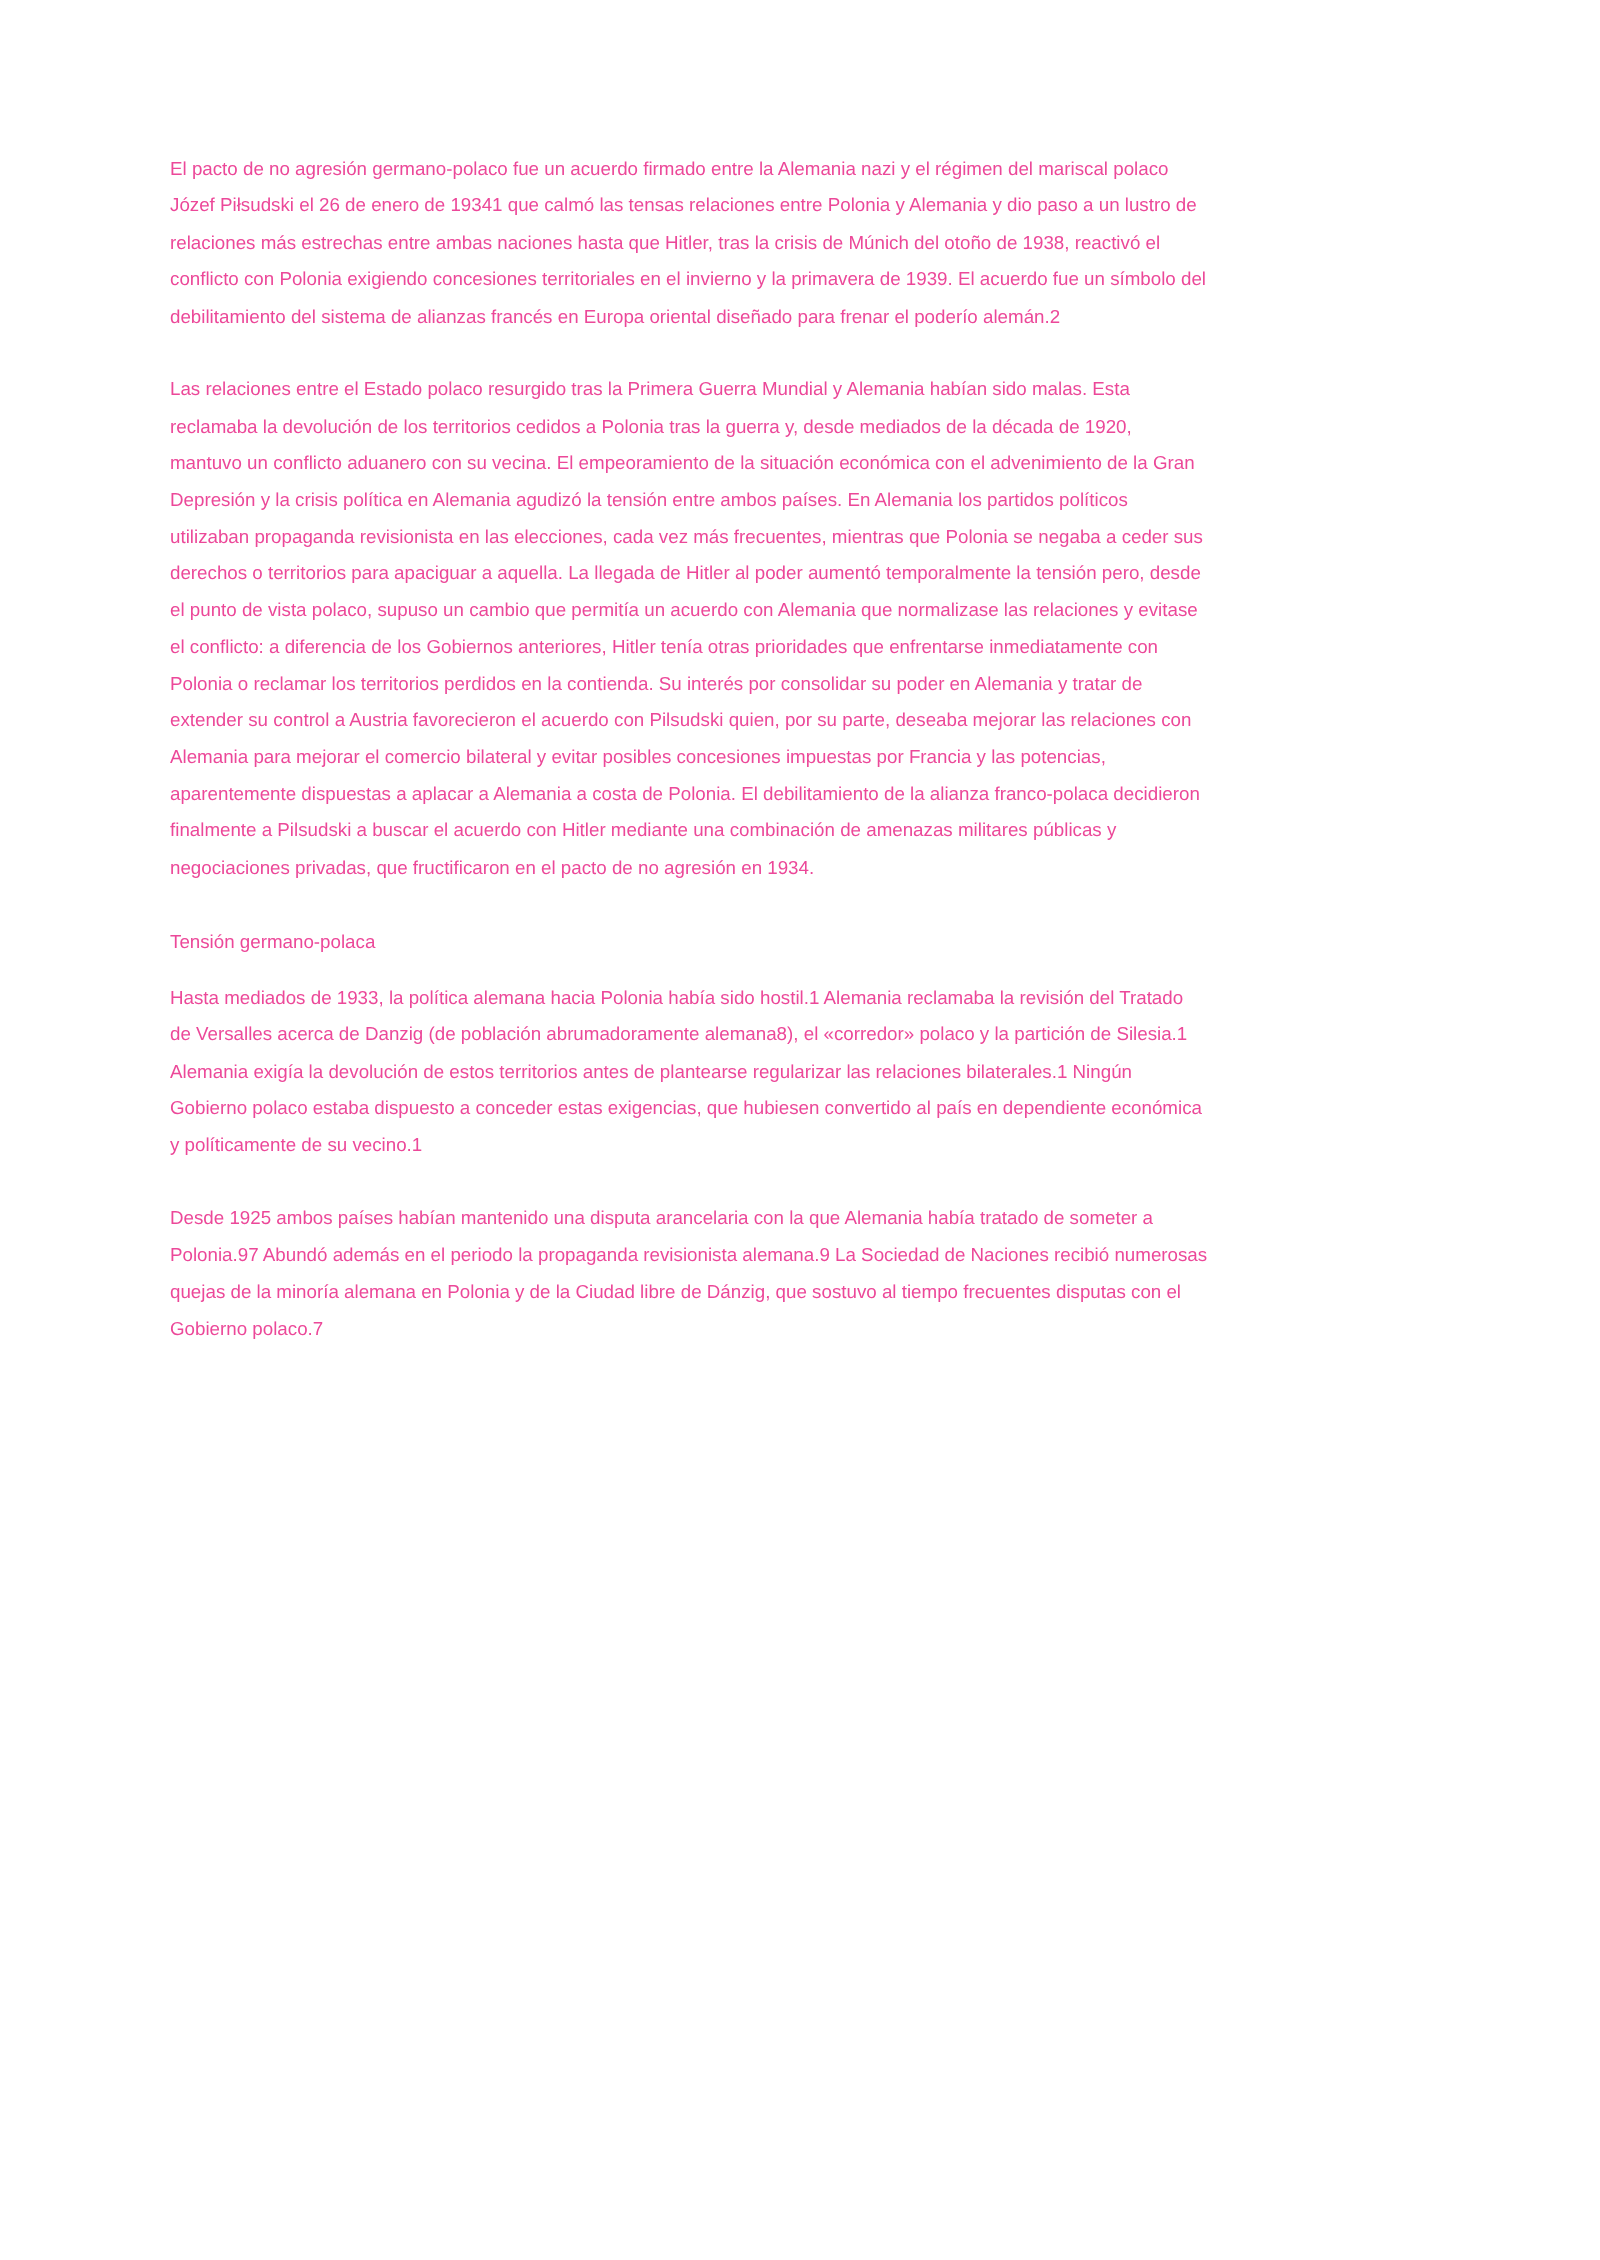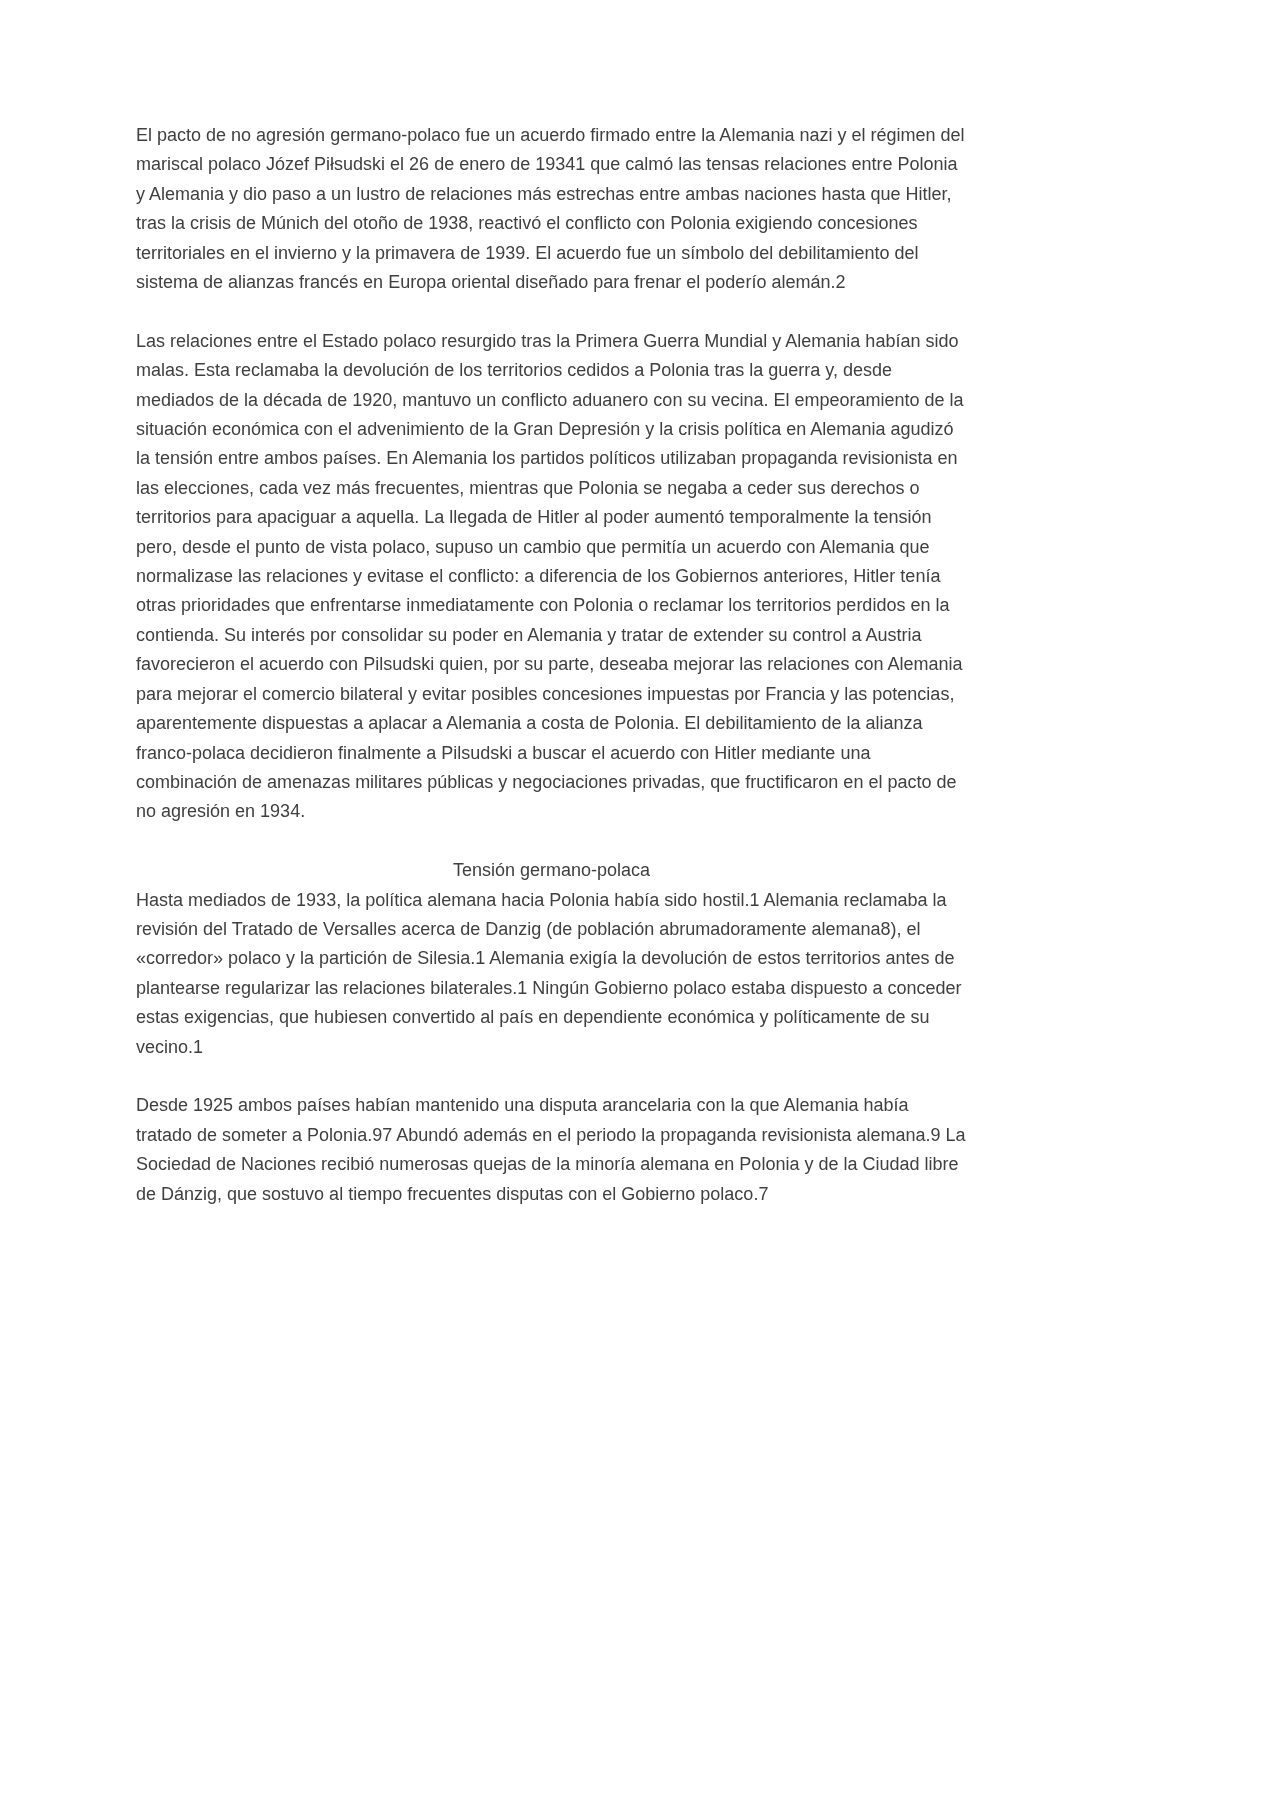--- a/index.html
+++ b/index.html
@@ -19,29 +19,28 @@
     width: 1280px;
     height: 1808px;
     background: #ffffff;
     padding: 121px 0 0 136px;
   }
   .content {
     width: 831px;
   }
   .para {
     margin: 0 0 29.4px 0;
-    font-size: 18px;
+    font-size: 15px;
     line-height: 29.4px;
     font-weight: 400;
-    color: #404040;
+    color: #ec4899;
     white-space: normal;
   }
   .heading {
-    margin-bottom: 0;
-    text-align: center;
+    margin-bottom: 16px;
   }
 </style>
 </head>
 <body>
 
 <div class="page">
   <div class="content">
     <p class="para">El pacto de no agresión germano-polaco fue un acuerdo firmado entre la Alemania nazi y el régimen del mariscal polaco Józef Piłsudski el 26 de enero de 19341 que calmó las tensas relaciones entre Polonia y Alemania y dio paso a un lustro de relaciones más estrechas entre ambas naciones hasta que Hitler, tras la crisis de Múnich del otoño de 1938, reactivó el conflicto con Polonia exigiendo concesiones territoriales en el invierno y la primavera de 1939. El acuerdo fue un símbolo del debilitamiento del sistema de alianzas francés en Europa oriental diseñado para frenar el poderío alemán.2</p>
 
     <p class="para">Las relaciones entre el Estado polaco resurgido tras la Primera Guerra Mundial y Alemania habían sido malas. Esta reclamaba la devolución de los territorios cedidos a Polonia tras la guerra y, desde mediados de la década de 1920, mantuvo un conflicto aduanero con su vecina. El empeoramiento de la situación económica con el advenimiento de la Gran Depresión y la crisis política en Alemania agudizó la tensión entre ambos países. En Alemania los partidos políticos utilizaban propaganda revisionista en las elecciones, cada vez más frecuentes, mientras que Polonia se negaba a ceder sus derechos o territorios para apaciguar a aquella. La llegada de Hitler al poder aumentó temporalmente la tensión pero, desde el punto de vista polaco, supuso un cambio que permitía un acuerdo con Alemania que normalizase las relaciones y evitase el conflicto: a diferencia de los Gobiernos anteriores, Hitler tenía otras prioridades que enfrentarse inmediatamente con Polonia o reclamar los territorios perdidos en la contienda. Su interés por consolidar su poder en Alemania y tratar de extender su control a Austria favorecieron el acuerdo con Pilsudski quien, por su parte, deseaba mejorar las relaciones con Alemania para mejorar el comercio bilateral y evitar posibles concesiones impuestas por Francia y las potencias, aparentemente dispuestas a aplacar a Alemania a costa de Polonia. El debilitamiento de la alianza franco-polaca decidieron finalmente a Pilsudski a buscar el acuerdo con Hitler mediante una combinación de amenazas militares públicas y negociaciones privadas, que fructificaron en el pacto de no agresión en 1934.</p>

